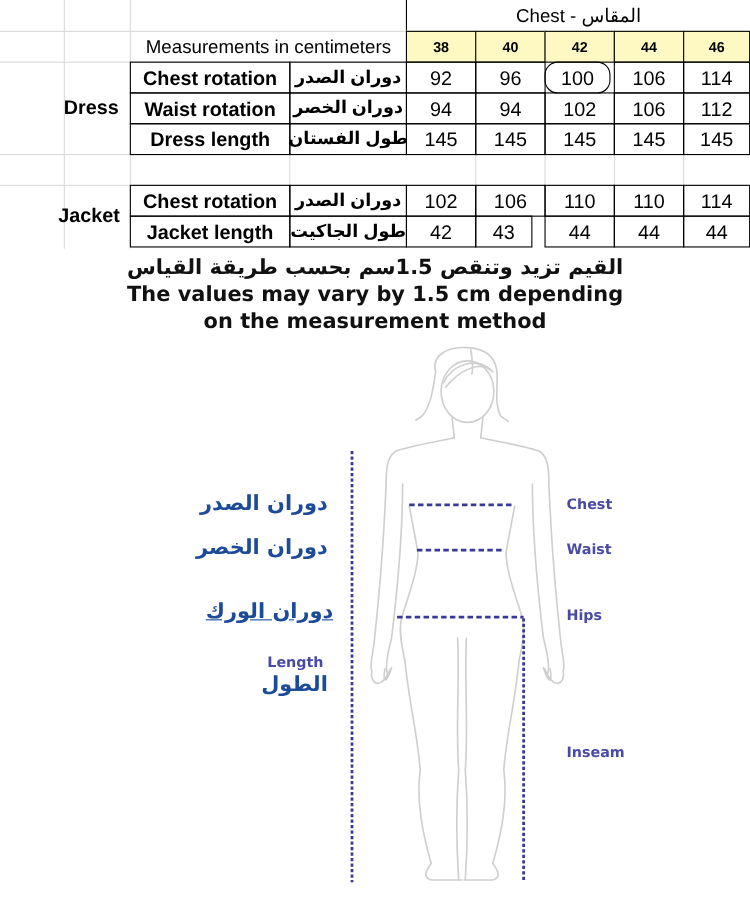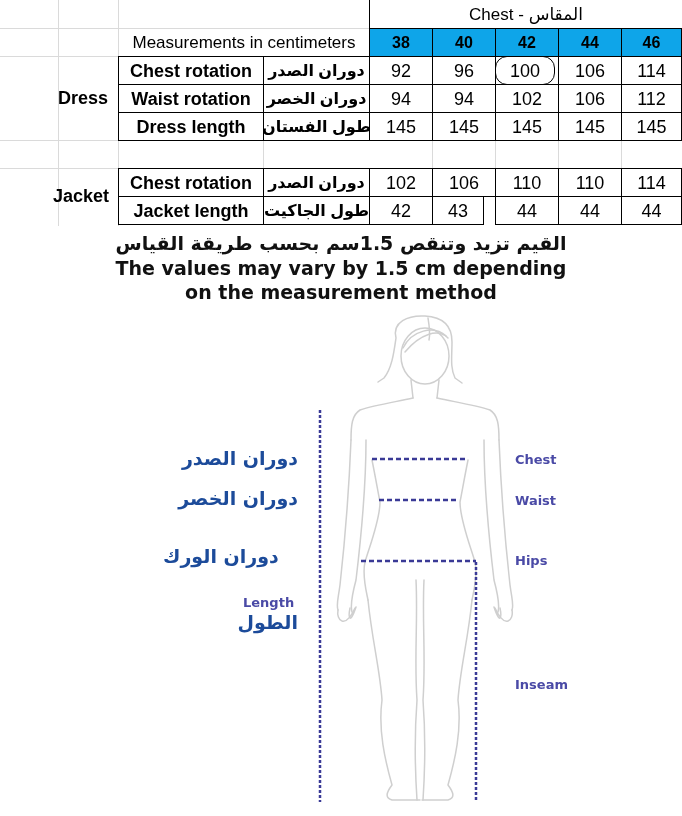--- a/index.html
+++ b/index.html
@@ -8,21 +8,21 @@
 
   
   .sheet { position: absolute; left: 0; top: 0; width: 682px; height: 226px; }
   .gl-h { position: absolute; left: 0; width: 682px; height: 1px; background: #dadada; }
   .gl-v { position: absolute; top: 0; width: 1px; background: #dadada; }
 
   .cell { position: absolute; display: flex; align-items: center; justify-content: center;
           white-space: nowrap; font-size: 18px; line-height: 1; }
   .bold { font-weight: bold; }
   .b-all { border: 1.5px solid #000; }
-  .hdr-size { background: #0ea5e9; font-weight: bold; font-size: 16px; }
+  .hdr-size { background: #fef9c3; font-weight: bold; font-size: 13px; }
 
   .group-label { position: absolute; font-weight: bold; font-size: 18px; display: flex;
                  align-items: center; justify-content: center; padding-left: 48px; }
 
   
   .note { position: absolute; left: 0; width: 682px; text-align: center; font-family: "DejaVu Sans", sans-serif;
           font-weight: bold; color: #111; }
 
   
   .figure { position: absolute; left: 0; top: 305px; width: 682px; height: 511px; }
@@ -145,21 +145,21 @@
       <line x1="320" y1="410" x2="320" y2="802" stroke-dasharray="3 2"></line>
       <line x1="476" y1="562" x2="476" y2="802" stroke-dasharray="3 2"></line>
       <line x1="372" y1="459" x2="466" y2="459" stroke-dasharray="5 3"></line>
       <line x1="379" y1="500" x2="459" y2="500" stroke-dasharray="5 3"></line>
       <line x1="361" y1="561" x2="476" y2="561" stroke-dasharray="5 3"></line>
     </g>
   </svg>
 
   <div class="ar-label" style="left:172px;top:142px;width:126px;text-align:right;">دوران الصدر</div>
   <div class="ar-label" style="left:166px;top:182px;width:132px;text-align:right;">دوران الخصر</div>
-  <div class="ar-label" style="left:163px;top:240px;width:118px;text-align:left;">دوران الورك</div>
+  <div class="ar-label" style="left:186px;top:240px;width:118px;text-align:center;text-decoration:underline;">دوران الورك</div>
   <div class="en-label" style="left:243px;top:290px;">Length</div>
   <div class="ar-label" style="left:232px;top:306px;width:66px;text-align:right;">الطول</div>
 
   <div class="en-label" style="left:515px;top:147px;">Chest</div>
   <div class="en-label" style="left:515px;top:188px;">Waist</div>
   <div class="en-label" style="left:515px;top:248px;">Hips</div>
   <div class="en-label" style="left:515px;top:372px;">Inseam</div>
 </div>
 
 </body></html>

